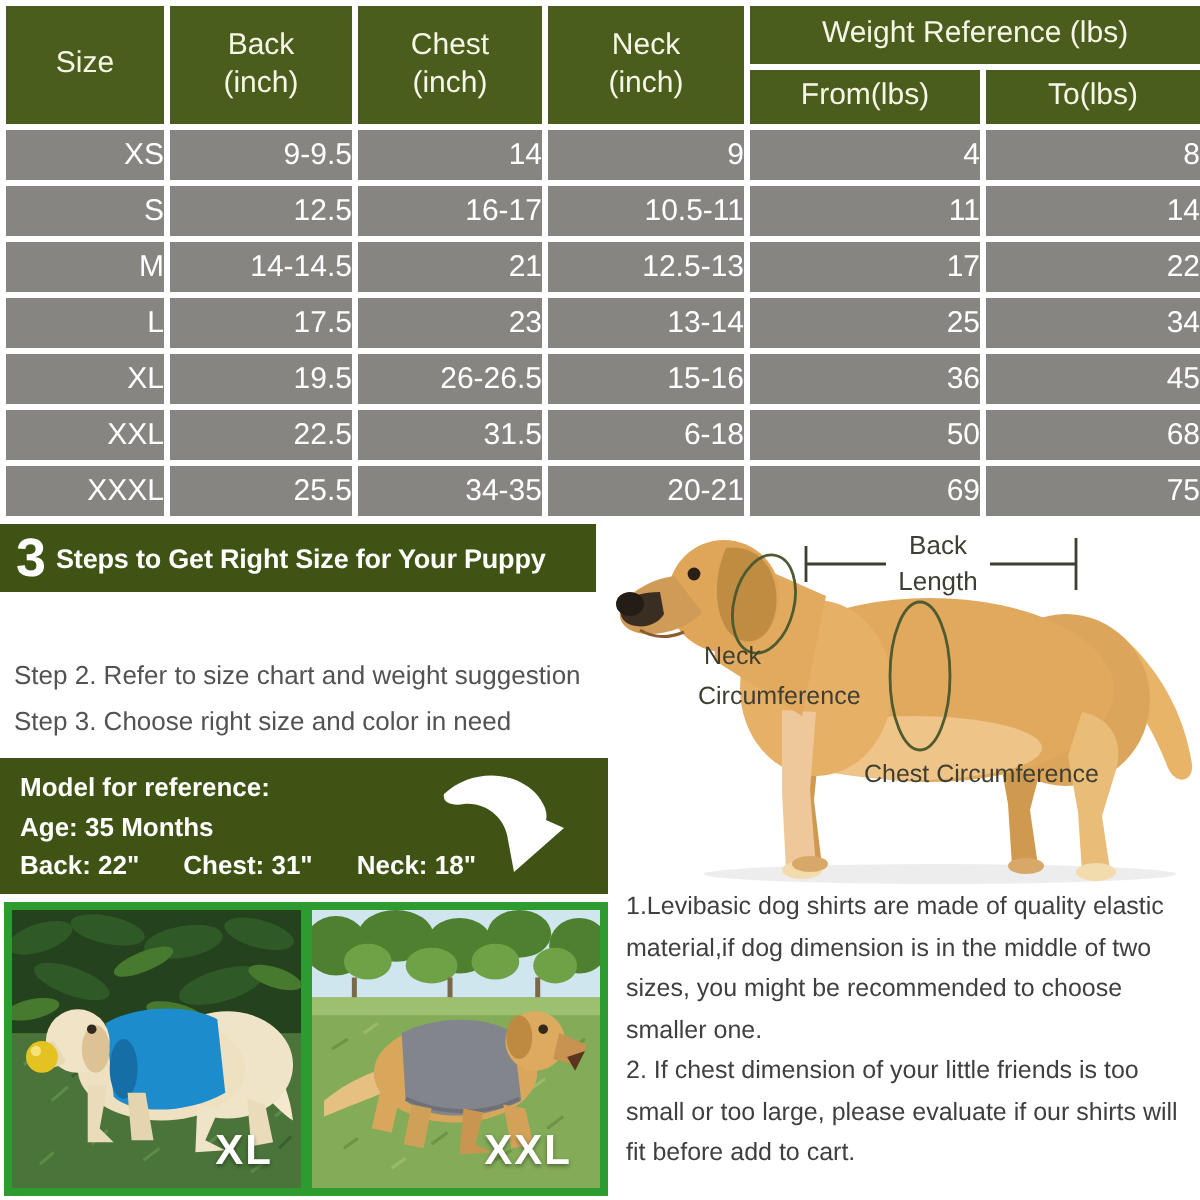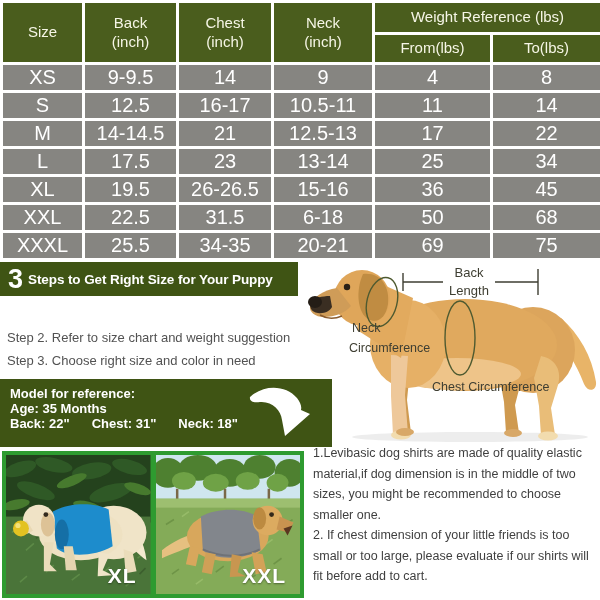--- a/index.html
+++ b/index.html
@@ -6,36 +6,36 @@
   #app{position:relative;width:600px;height:600px;background:#ffffff;overflow:hidden;
        font-family:"Liberation Sans",sans-serif;}
 
   
   table.size-chart{position:absolute;left:0;top:0;width:600px;border-collapse:collapse;
        table-layout:fixed;background:#ffffff;}
   table.size-chart th, table.size-chart td{
        border:3px solid #ffffff;text-align:center;vertical-align:middle;padding:0;}
   table.size-chart th{background:#4a5d1d;color:#f6f6e6;font-size:15px;font-weight:normal;
        white-space:pre-line;line-height:1.25;}
-  table.size-chart td{background:#868581;color:#ffffff;font-size:20px;}
+  table.size-chart td{background:#868581;color:#ffffff;font-size:15px;text-align:right;}
   tr.h1{height:32px;} tr.h2{height:30px;} tr.data{height:28px;}
 
   
   .steps-banner{position:absolute;left:0;top:262px;width:298px;height:34px;background:#3f5414;
        color:#ffffff;display:flex;align-items:center;padding-left:8px;box-sizing:border-box;}
   .big-num{font-size:27px;font-weight:bold;line-height:1;margin-right:5px;}
   .banner-title{font-size:13.5px;font-weight:bold;white-space:nowrap;letter-spacing:-0.1px;}
 
   .step-line{position:absolute;left:7px;font-size:13px;color:#525252;white-space:nowrap;}
   .step-1{top:307px;} .step-2{top:330px;} .step-3{top:353px;}
 
   
-  .model-box{position:absolute;left:0;top:379px;width:332px;height:68px;background:#3f5414;
+  .model-box{position:absolute;left:0;top:379px;width:304px;height:68px;background:#3f5414;
        color:#ffffff;box-sizing:border-box;padding:7px 10px;display:flex;flex-direction:column;
-       justify-content:flex-start;font-size:13px;font-weight:bold;}
+       justify-content:space-between;font-size:13px;font-weight:bold;}
   .model-metrics{display:flex;gap:22px;}
   .model-arrow{position:absolute;right:20px;top:4px;}
 
   
   .dog-diagram{position:absolute;left:305px;top:260px;width:295px;height:185px;}
   .dog-diagram svg{display:block;}
   .dog-diagram text{font-family:"Liberation Sans",sans-serif;}
 
   
   .photos{position:absolute;left:2px;top:451px;width:302px;height:147px;background:#2e9b30;

